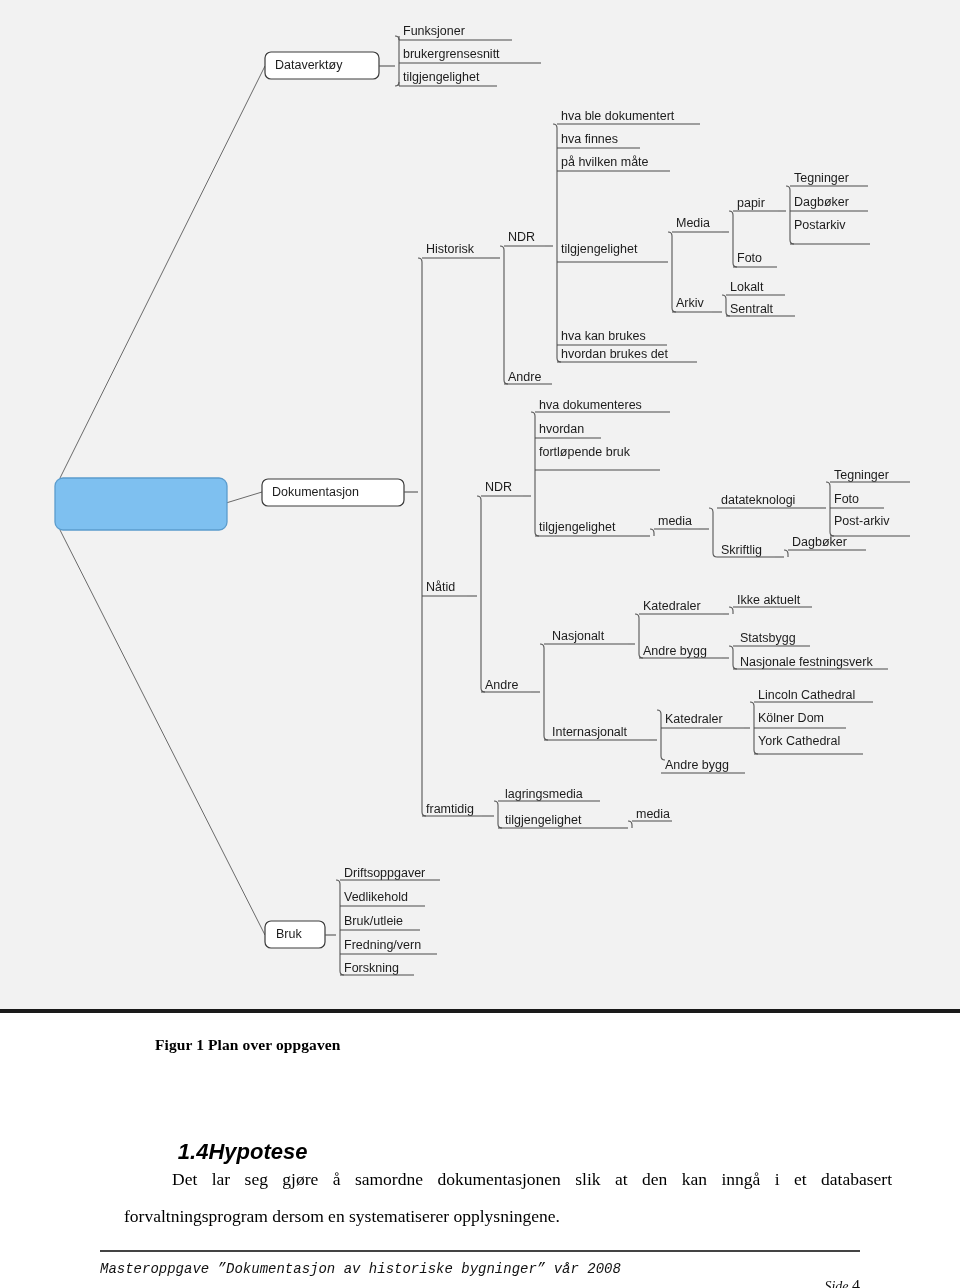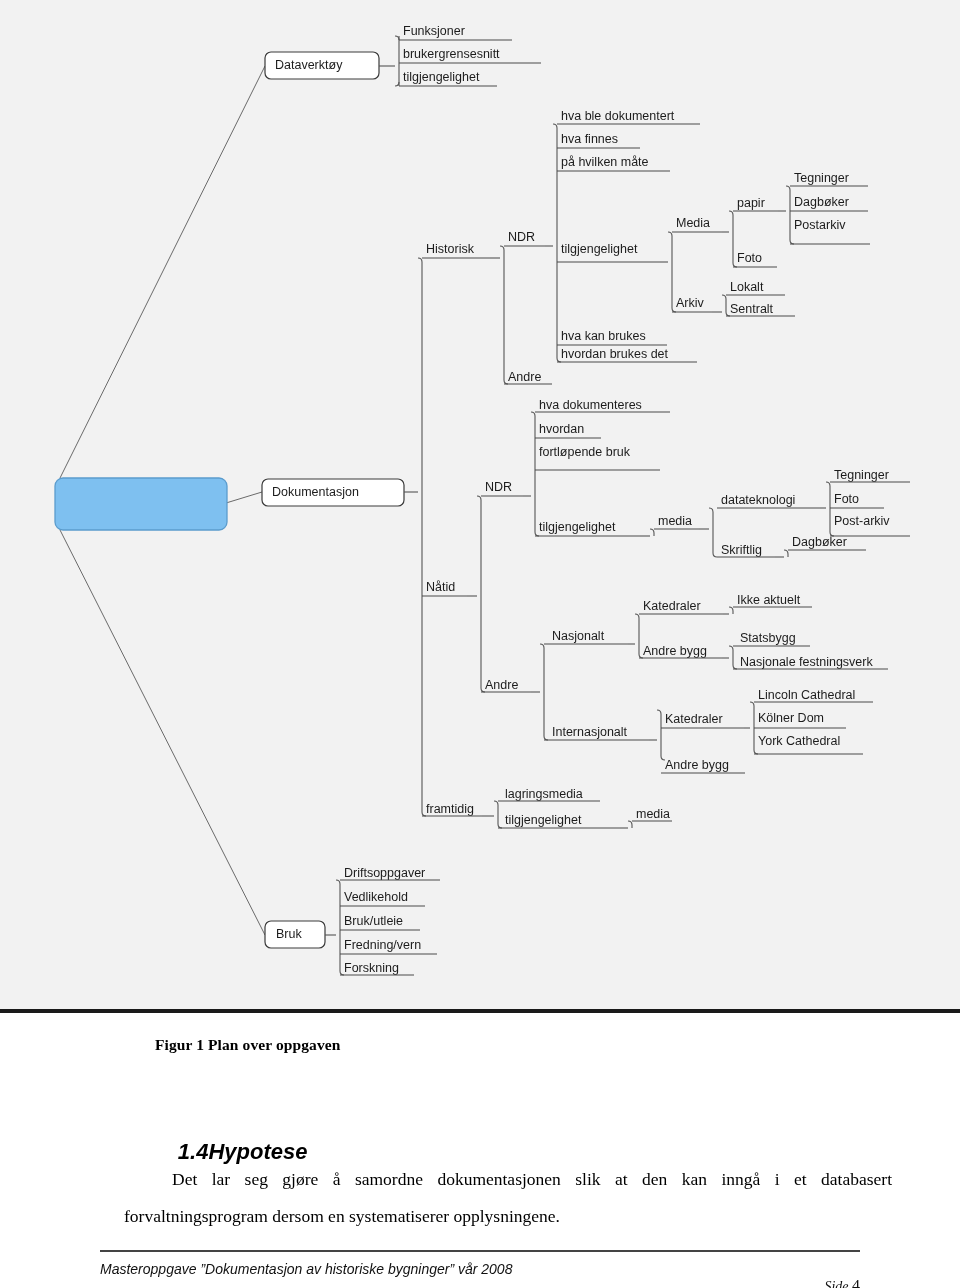--- a/index.html
+++ b/index.html
@@ -82,21 +82,21 @@
   #footer{
     position:absolute;
     left:0;top:237px;width:960px;height:38px;
   }
   #footer-rule{
     position:absolute;left:100px;top:0;width:760px;height:0;
     border-top:2px solid #444;
   }
   #footer-left{
     position:absolute;left:100px;top:11px;
-    font-family:Liberation Sans, sans-serif;
+    font-family:Liberation Mono, monospace;
     font-style:italic;
     font-size:14px;
     color:#111;
   }
   #footer-right{
     position:absolute;right:100px;top:11px;
     font-family:"Liberation Serif", serif;
     font-style:italic;
     font-size:14px;
     color:#111;

